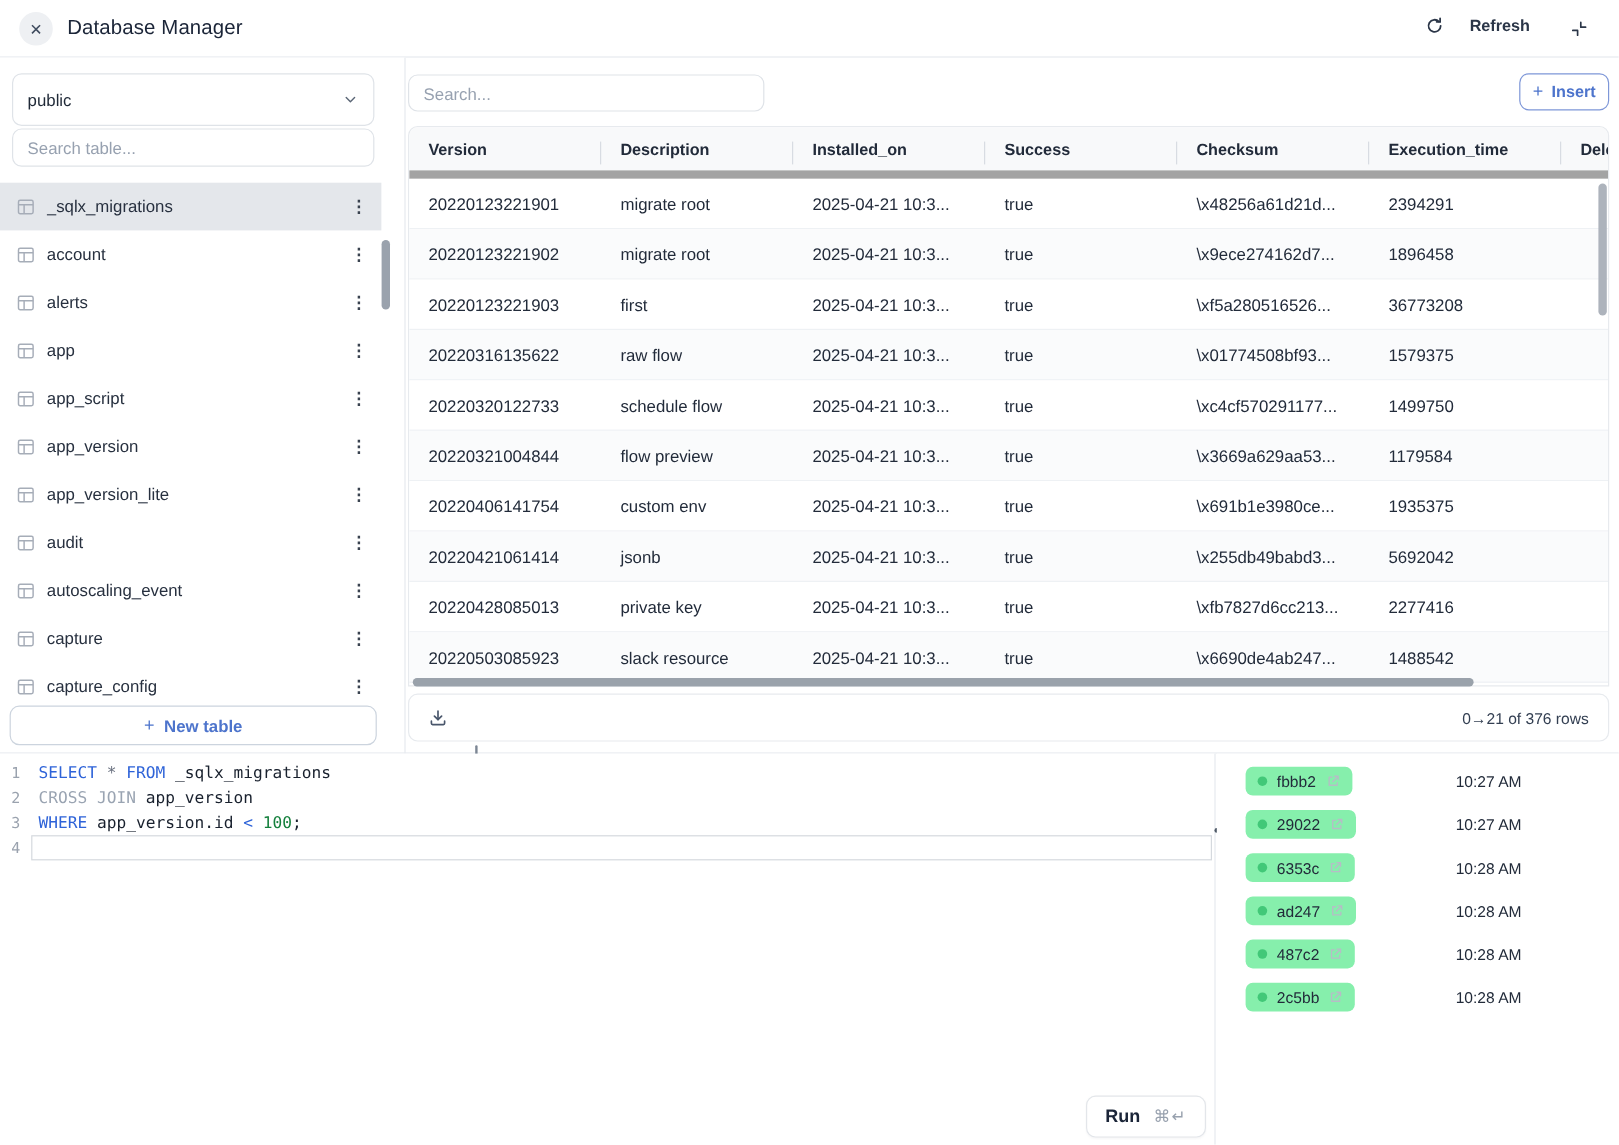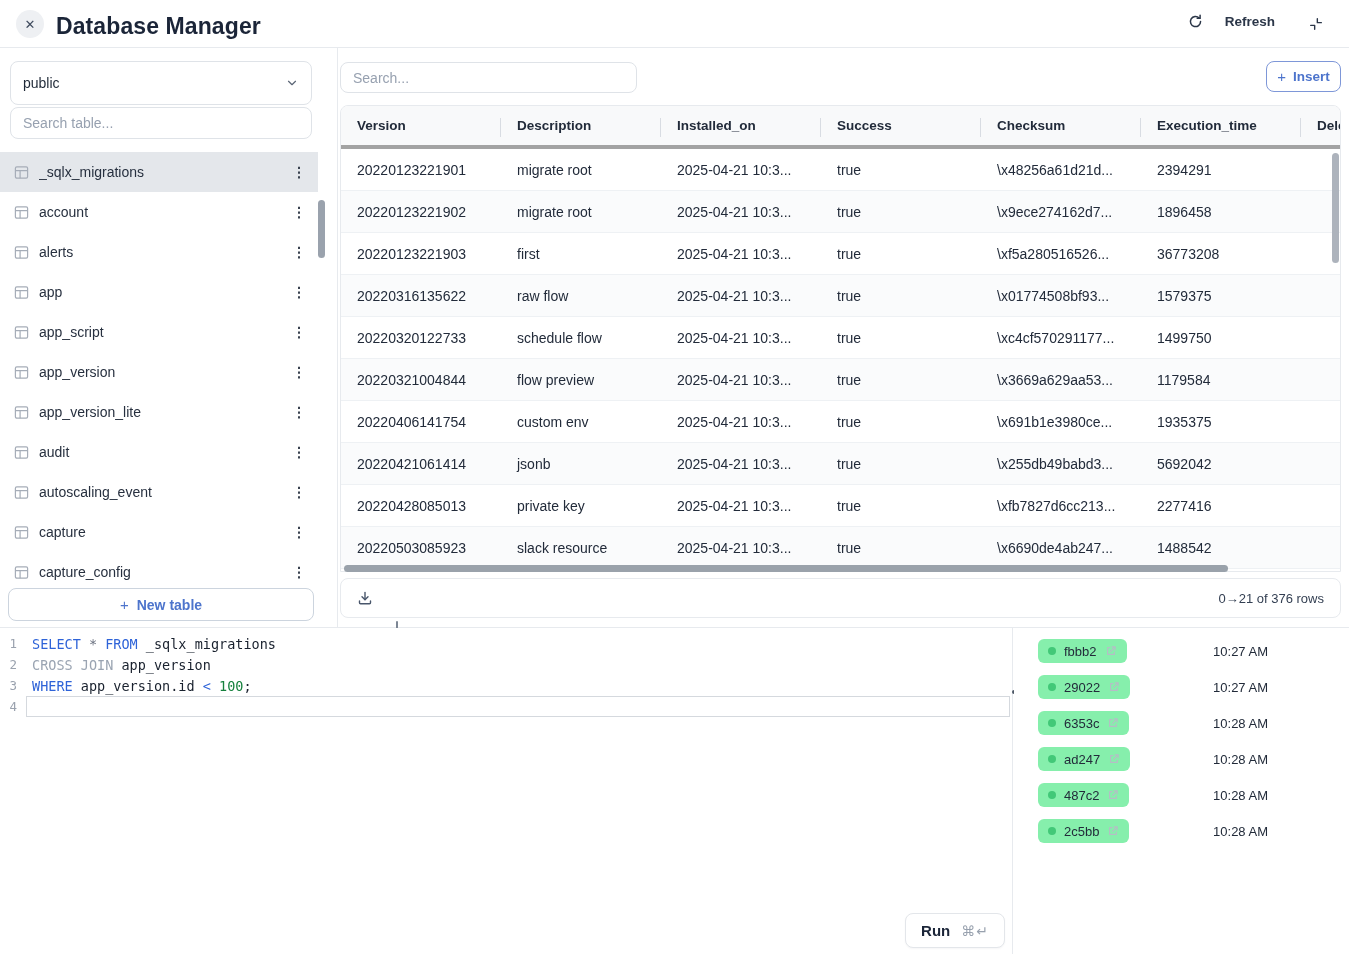--- a/index.html
+++ b/index.html
@@ -2,21 +2,21 @@
 <html><head>
 <meta charset="utf-8">
 <style>
   * { margin:0; padding:0; box-sizing:border-box; }
   html,body { width:1349px; height:954px; overflow:hidden; }
   body { font-family:"Liberation Sans", sans-serif; background:#fff; color:#212b3b; position:relative; }
 
   
   .header { position:absolute; left:0; top:0; width:1349px; height:48px; background:#fff; border-bottom:1px solid #e7eaee; }
   .close-btn { position:absolute; left:16px; top:10px; width:28px; height:28px; border-radius:50%; background:#eef0f3; display:flex; align-items:center; justify-content:center; font-size:13px; color:#3f4b5e; cursor:pointer; }
-  .app-title { position:absolute; left:56px; top:13px; font-size:23px; font-weight:700; color:#1b2538; letter-spacing:.1px; }
+  .app-title { position:absolute; left:56px; top:13px; font-size:17px; font-weight:400; color:#1b2538; letter-spacing:.1px; }
   .refresh-btn { position:absolute; right:74px; top:14px; display:flex; align-items:center; gap:22px; font-size:13.5px; font-weight:700; color:#2b3648; cursor:pointer; }
   .collapse-btn { position:absolute; right:24px; top:15px; width:18px; height:18px; cursor:pointer; display:flex; align-items:center; justify-content:center; }
 
   
   .sidebar { position:absolute; left:0; top:48px; width:338px; height:580px; border-right:1px solid #e7eaee; background:#fff; overflow:hidden; }
   .schema-select { position:absolute; left:10px; top:13px; width:302px; height:44px; border:1px solid #dfe3e8; border-radius:8px; display:flex; align-items:center; justify-content:space-between; padding:0 12px; font-size:14px; color:#1f2937; cursor:pointer; background:#fff; }
   .table-search { position:absolute; left:10px; top:59px; width:302px; height:32px; border:1px solid #dfe3e8; border-radius:8px; padding:0 12px; font-size:14px; color:#1f2937; outline:none; font-family:"Liberation Sans",sans-serif; }
   .table-search::placeholder { color:#97a1b0; }
   .table-list { position:absolute; left:0; top:104px; width:318px; height:436px; overflow:hidden; }
   .side-item { height:40px; display:flex; align-items:center; padding:0 10px 0 14px; cursor:pointer; }
@@ -26,21 +26,21 @@
   .side-scrollbar { position:absolute; left:318px; top:152px; width:7px; height:58px; background:#9aa2ad; border-radius:4px; }
   .new-table-btn { position:absolute; left:8px; top:540px; width:306px; height:33px; border:1px solid #ccd4de; border-radius:8px; background:#fff; display:flex; align-items:center; justify-content:center; gap:8px; color:#4d74cc; font-size:14px; font-weight:700; cursor:pointer; }
   .plus-glyph { font-size:15px; font-weight:400; }
 
   
   .main-search { position:absolute; left:340px; top:62px; width:297px; height:31px; border:1px solid #dfe3e8; border-radius:8px; padding:0 12px; font-size:14px; color:#1f2937; outline:none; font-family:"Liberation Sans",sans-serif; }
   .main-search::placeholder { color:#97a1b0; }
   .insert-btn { position:absolute; left:1266px; top:61px; width:75px; height:31px; border:1px solid #7e97d8; border-radius:8px; background:#fff; display:flex; align-items:center; justify-content:center; gap:7px; color:#4d74cc; font-size:13.5px; font-weight:700; cursor:pointer; }
 
   .grid-container { position:absolute; left:340px; top:105px; width:1001px; height:467px; border:1px solid #e7eaee; border-radius:8px 8px 0 0; overflow:hidden; background:#fff; }
-  .grid-header { display:flex; height:43px; background:#f8f9fa; border-bottom:4px solid #a3a3a3; }
+  .grid-header { display:flex; height:43px; background:#f8f9fa; border-bottom:7px solid #a3a3a3; }
   .th { width:160px; flex:0 0 160px; display:flex; align-items:center; padding-left:16px; font-size:13.5px; font-weight:700; color:#222b3a; position:relative; white-space:nowrap; }
   .th + .th::before { content:""; position:absolute; left:-1px; top:12px; width:1px; height:19px; background:#d8dce2; }
   .grid-row { display:flex; height:42px; border-bottom:1px solid #eef1f4; background:#fff; }
   .grid-row.alt { background:#fafbfc; }
   .td { width:160px; flex:0 0 160px; display:flex; align-items:center; padding-left:16px; font-size:14px; color:#222b3a; white-space:nowrap; overflow:hidden; }
   .grid-vscroll { position:absolute; left:1332px; top:153px; width:7px; height:110px; background:#adb3bc; border-radius:4px; }
   .grid-hscroll { position:absolute; left:344px; top:565px; width:884px; height:7px; background:#9aa2ab; border-radius:4px; }
 
   .grid-footer { position:absolute; left:340px; top:578px; width:1001px; height:40px; border:1px solid #e7eaee; border-radius:8px; background:#fff; display:flex; align-items:center; justify-content:space-between; padding:0 16px 0 14px; }
   .download-btn { width:20px; height:20px; display:flex; align-items:center; justify-content:center; cursor:pointer; }

